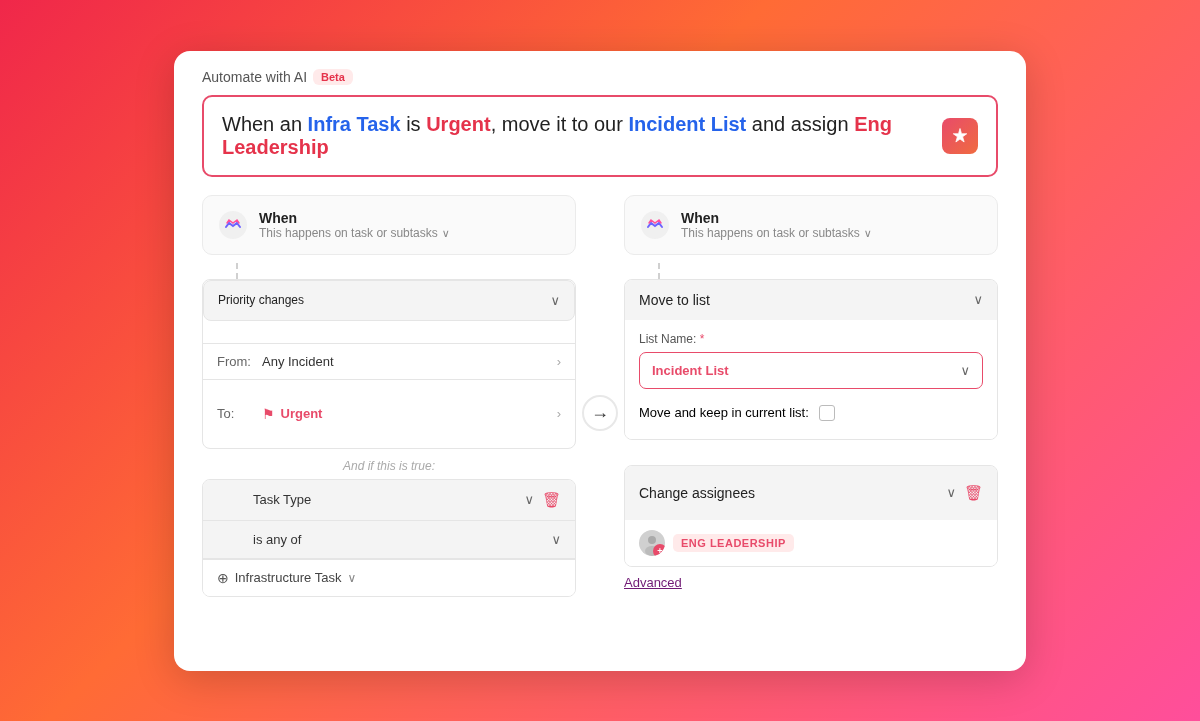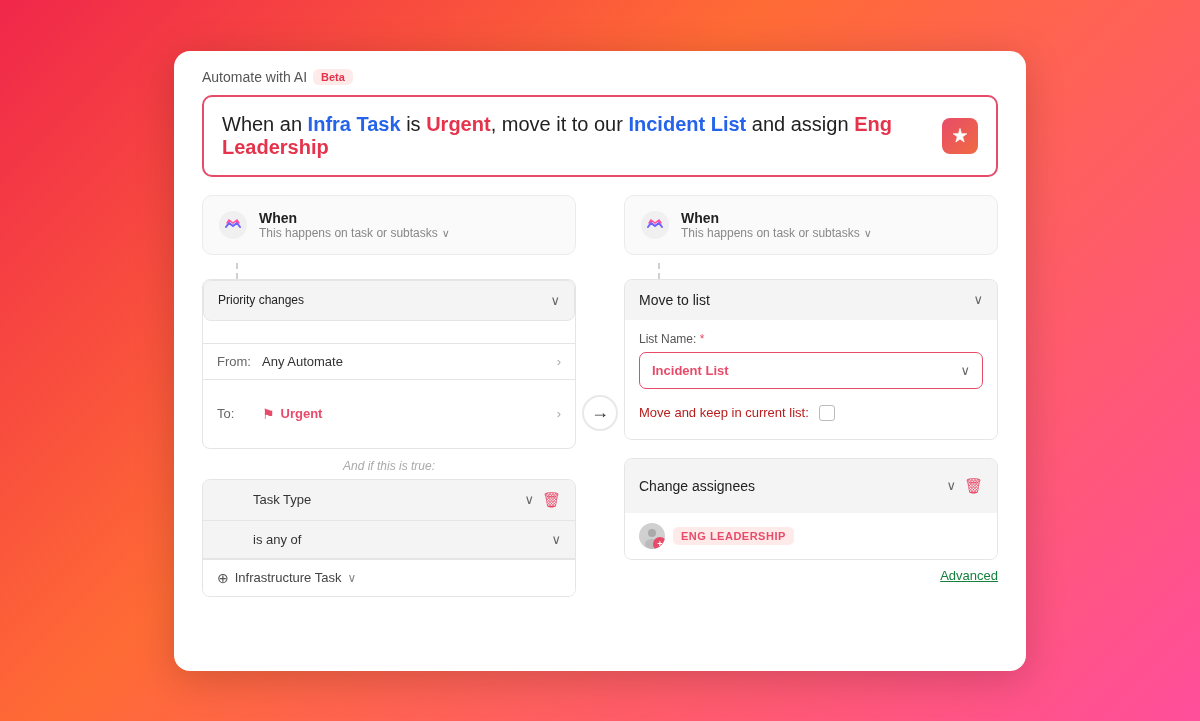--- a/index.html
+++ b/index.html
@@ -219,21 +219,21 @@
       border-top: 1px solid #e5e5e5;
       cursor: pointer;
     }
     .globe-icon { color: #555; font-size: 14px; margin-right: 6px; }
     .infra-label { font-size: 13px; color: #444; font-weight: 500; }
 
     
     .action-block {
       border: 1.5px solid #e5e5e5;
       border-radius: 8px;
-      margin-bottom: 18px;
+      margin-bottom: 25px;
       overflow: hidden;
     }
     .action-header {
       background: #f4f4f4;
       padding: 12px 14px;
       display: flex;
       align-items: center;
       justify-content: space-between;
     }
     .action-header-label {
@@ -268,21 +268,21 @@
       color: #e84b6a;
     }
     .keep-in-list-row {
       display: flex;
       align-items: center;
       gap: 10px;
       padding: 6px 0;
     }
     .keep-in-list-text {
       font-size: 13px;
-      color: #b91c1c;
+      color: #000000;
     }
     .checkbox-empty {
       width: 16px;
       height: 16px;
       border: 1.5px solid #bbb;
       border-radius: 3px;
       background: #fff;
       flex-shrink: 0;
     }
     .assignees-block {
@@ -335,24 +335,23 @@
       background: #ffeaea;
       color: #e84b6a;
       font-size: 11px;
       font-weight: 700;
       border-radius: 5px;
       padding: 3px 8px;
       text-transform: uppercase;
       letter-spacing: 0.5px;
     }
     .advanced-link {
-      text-align: right;
       padding: 8px 0 0 0;
       font-size: 13px;
-      color: #15803d;
+      color: #701a75;
       text-decoration: underline;
       cursor: pointer;
     }
     .trigger-block {
       border: 1.5px solid #e5e5e5;
       border-radius: 8px;
       overflow: hidden;
     }
     .from-row {
       display: flex;
@@ -412,21 +411,21 @@
 
       <div class="dashed-connector"></div>
 
       <div class="trigger-block">
         <div class="trigger-select">
           <span class="trigger-select-label">Priority changes</span>
           <span class="chevron-down-sm">∨</span>
         </div>
         <div class="from-row">
           <span class="from-label">From:</span>
-          <span class="from-value">Any Automate</span>
+          <span class="from-value">Any Incident</span>
           <span class="chevron-right">›</span>
         </div>
         <div class="to-row">
           <span class="from-label">To:</span>
           <span class="to-value">
             <span class="flag-red">⚑</span>
             <span class="urgent-text">Urgent</span>
           </span>
           <span class="chevron-right">›</span>
         </div>

